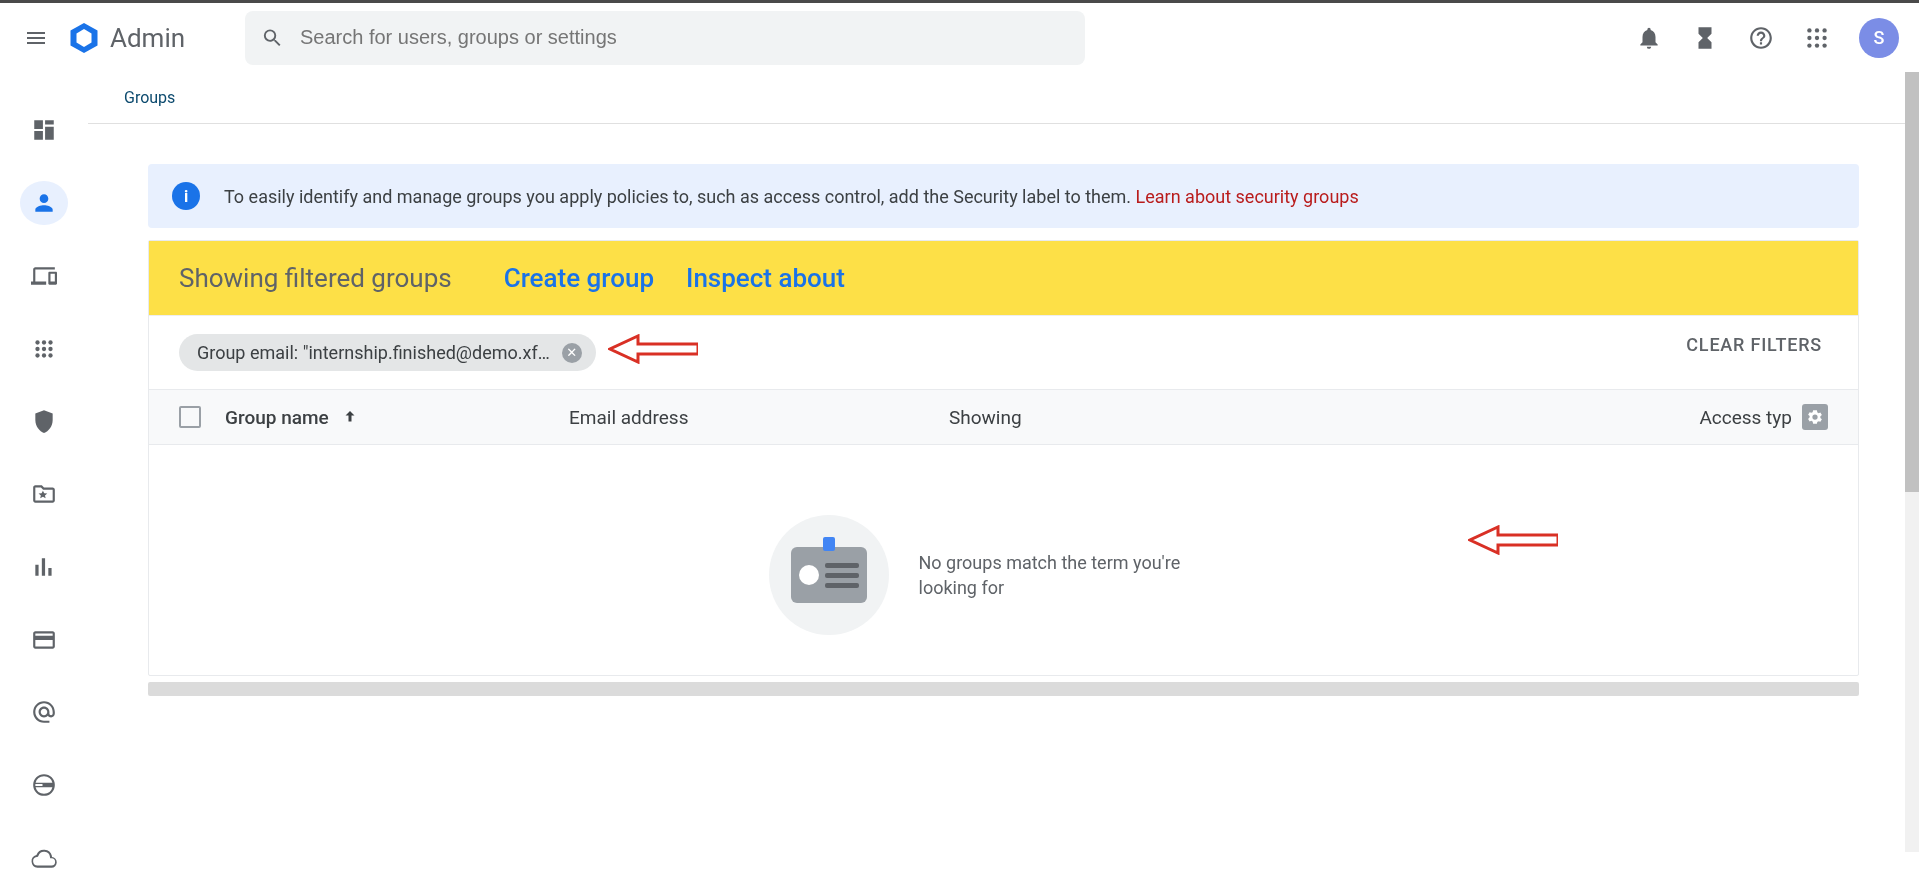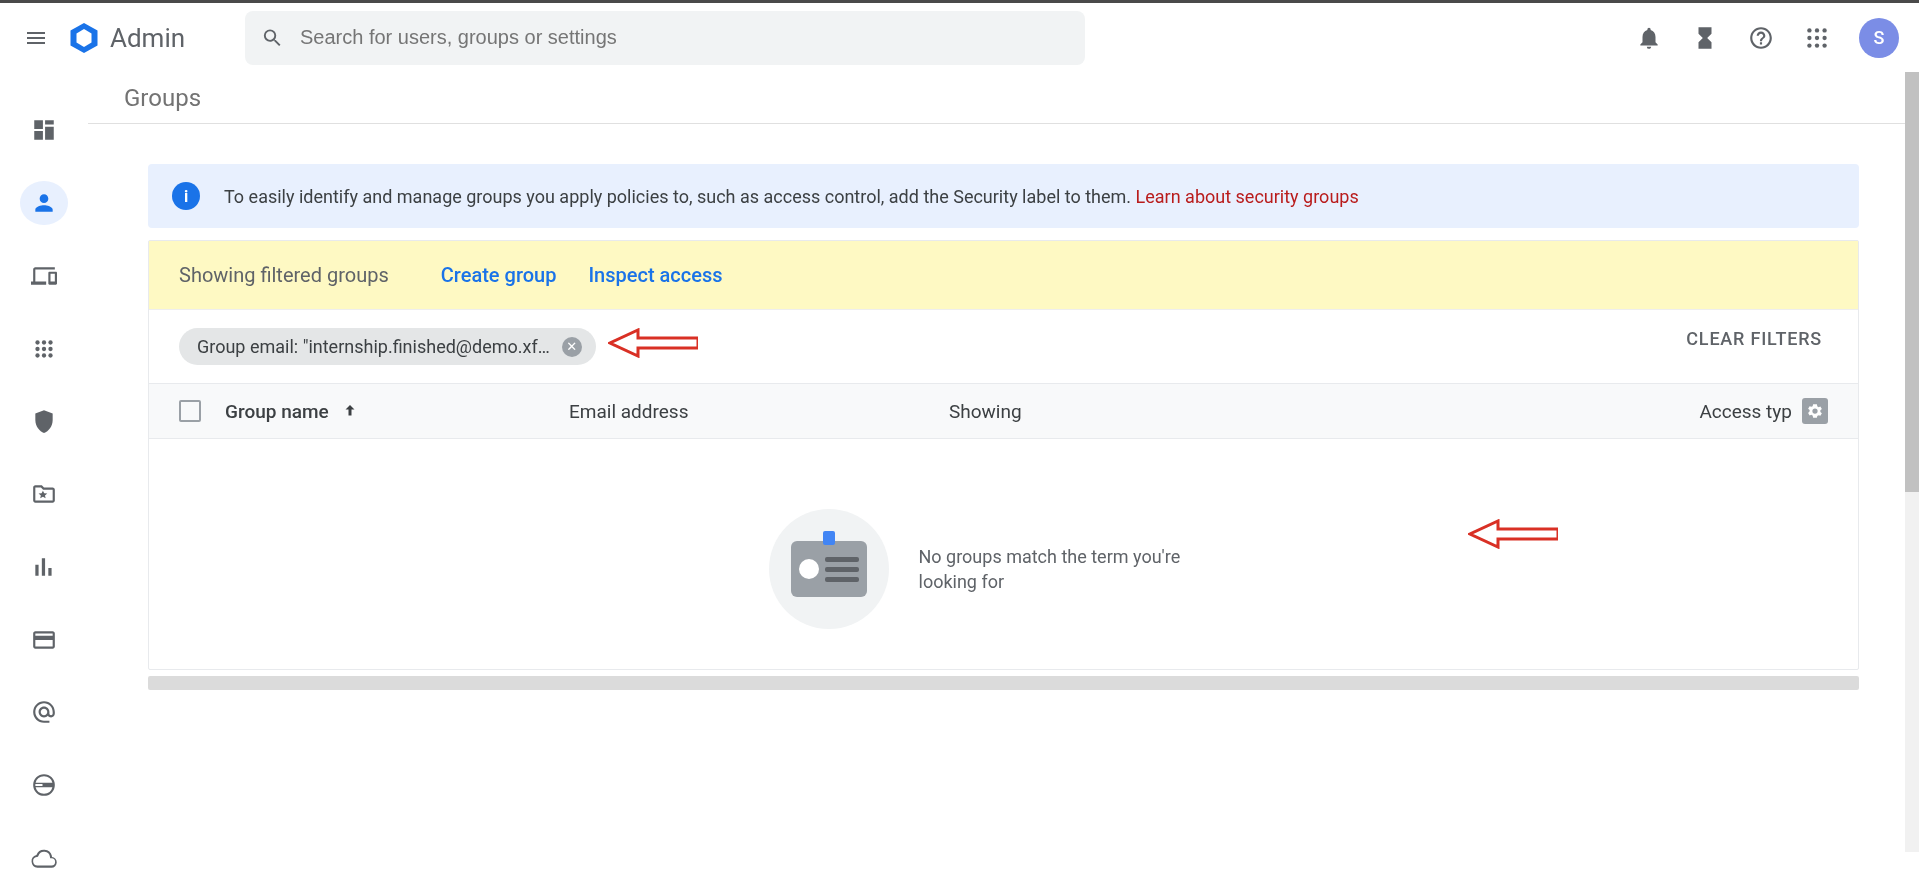--- a/index.html
+++ b/index.html
@@ -26,31 +26,31 @@
   .avatar { width:40px; height:40px; border-radius:50%; background:#7b8de6; color:#fff; display:flex;align-items:center;justify-content:center; font-size:18px; font-weight:500;}
 
   .shell { display:flex; height: calc(880px - 72px); }
   .nav-rail { width:88px; display:flex; flex-direction:column; align-items:center; gap:28px; padding-top:36px; }
   .rail-item { width:48px; height:48px; display:flex;align-items:center;justify-content:center; border-radius:50%; cursor:pointer; }
   .rail-item svg { width:26px; height:26px; fill:#5f6368; }
   .rail-item.selected { background:#e8f0fe; }
   .rail-item.selected svg { fill:#1a73e8; }
 
   .main { flex:1; display:flex; flex-direction:column; }
-  .breadcrumb { height:52px; display:flex; align-items:center; padding-left:36px; font-size:24px; color:#737373; border-bottom:1px solid #e0e0e0; }
+  .breadcrumb { height:52px; display:flex; align-items:center; padding-left:36px; font-size:16px; color:#0c4a6e; border-bottom:1px solid #e0e0e0; }
 
   .content { padding:40px 60px 0 60px; position:relative; }
 
   .info-banner { background:#e8f0fe; border-radius:4px; padding:18px 24px; display:flex; align-items:center; gap:24px; font-size:18px; color:#3c4043; }
   .info-icon { width:28px; height:28px; border-radius:50%; background:#1a73e8; color:#fff; display:flex;align-items:center;justify-content:center; font-weight:700; font-size:16px; flex-shrink:0;}
   .info-link { color:#b91c1c; text-decoration:none; }
 
   .panel { margin-top:12px; border:1px solid #e8eaed; border-radius:2px; background:#fff; }
 
-  .toolbar { background:#fef9c3; padding:22px 30px; display:flex; align-items:center; gap:32px; font-size:20px; }
+  .toolbar { background:#fde047; padding:22px 30px; display:flex; align-items:center; gap:32px; font-size:26px; }
   .toolbar .heading { color:#5f6368; font-weight:400; margin-right:20px; }
   .toolbar .action { color:#1a73e8; cursor:pointer; font-weight:500; }
 
   .filter-row { display:flex; align-items:flex-start; padding:18px 30px; gap:12px; border-top:1px solid #eee; }
   .chip { display:flex; align-items:center; background:#e4e6e7; border-radius:22px; padding:8px 14px 8px 18px; gap:12px; font-size:18px; color:#3c4043; max-width:440px; }
   .chip .chip-text { white-space:nowrap; overflow:hidden; text-overflow:ellipsis; }
   .chip .chip-close { width:20px;height:20px;border-radius:50%; background:#9aa0a6; color:#fff;display:flex;align-items:center;justify-content:center; font-size:13px; cursor:pointer; flex-shrink:0;}
   .clear-filters { margin-left:auto; color:#5f6368; font-size:18px; letter-spacing:.8px; cursor:pointer; font-weight:500; padding-right:6px;}
 
   .arrow-anno { position:relative; width:90px; height:30px; }
@@ -225,21 +225,21 @@
         <div>
           <span>To easily identify and manage groups you apply policies to, such as access control, add the Security label to them. </span>
           <a href="#" class="info-link">Learn about security groups</a>
         </div>
       </div>
 
       <div class="panel">
         <div class="toolbar">
           <span class="heading">Showing filtered groups</span>
           <span class="action">Create group</span>
-          <span class="action">Inspect access</span>
+          <span class="action">Inspect about</span>
         </div>
 
         <div class="filter-row">
           <div class="chip">
             <span class="chip-text">Group email: "internship.finished@demo.xf…</span>
             <span class="chip-close">✕</span>
           </div>
           <div class="arrow-anno">
             <svg viewBox="0 0 90 30">
                 <path d="M90 10 L30 10 L30 2 L2 15 L30 28 L30 20 L90 20 Z" fill="none" stroke="#d93025" stroke-width="3"></path>

